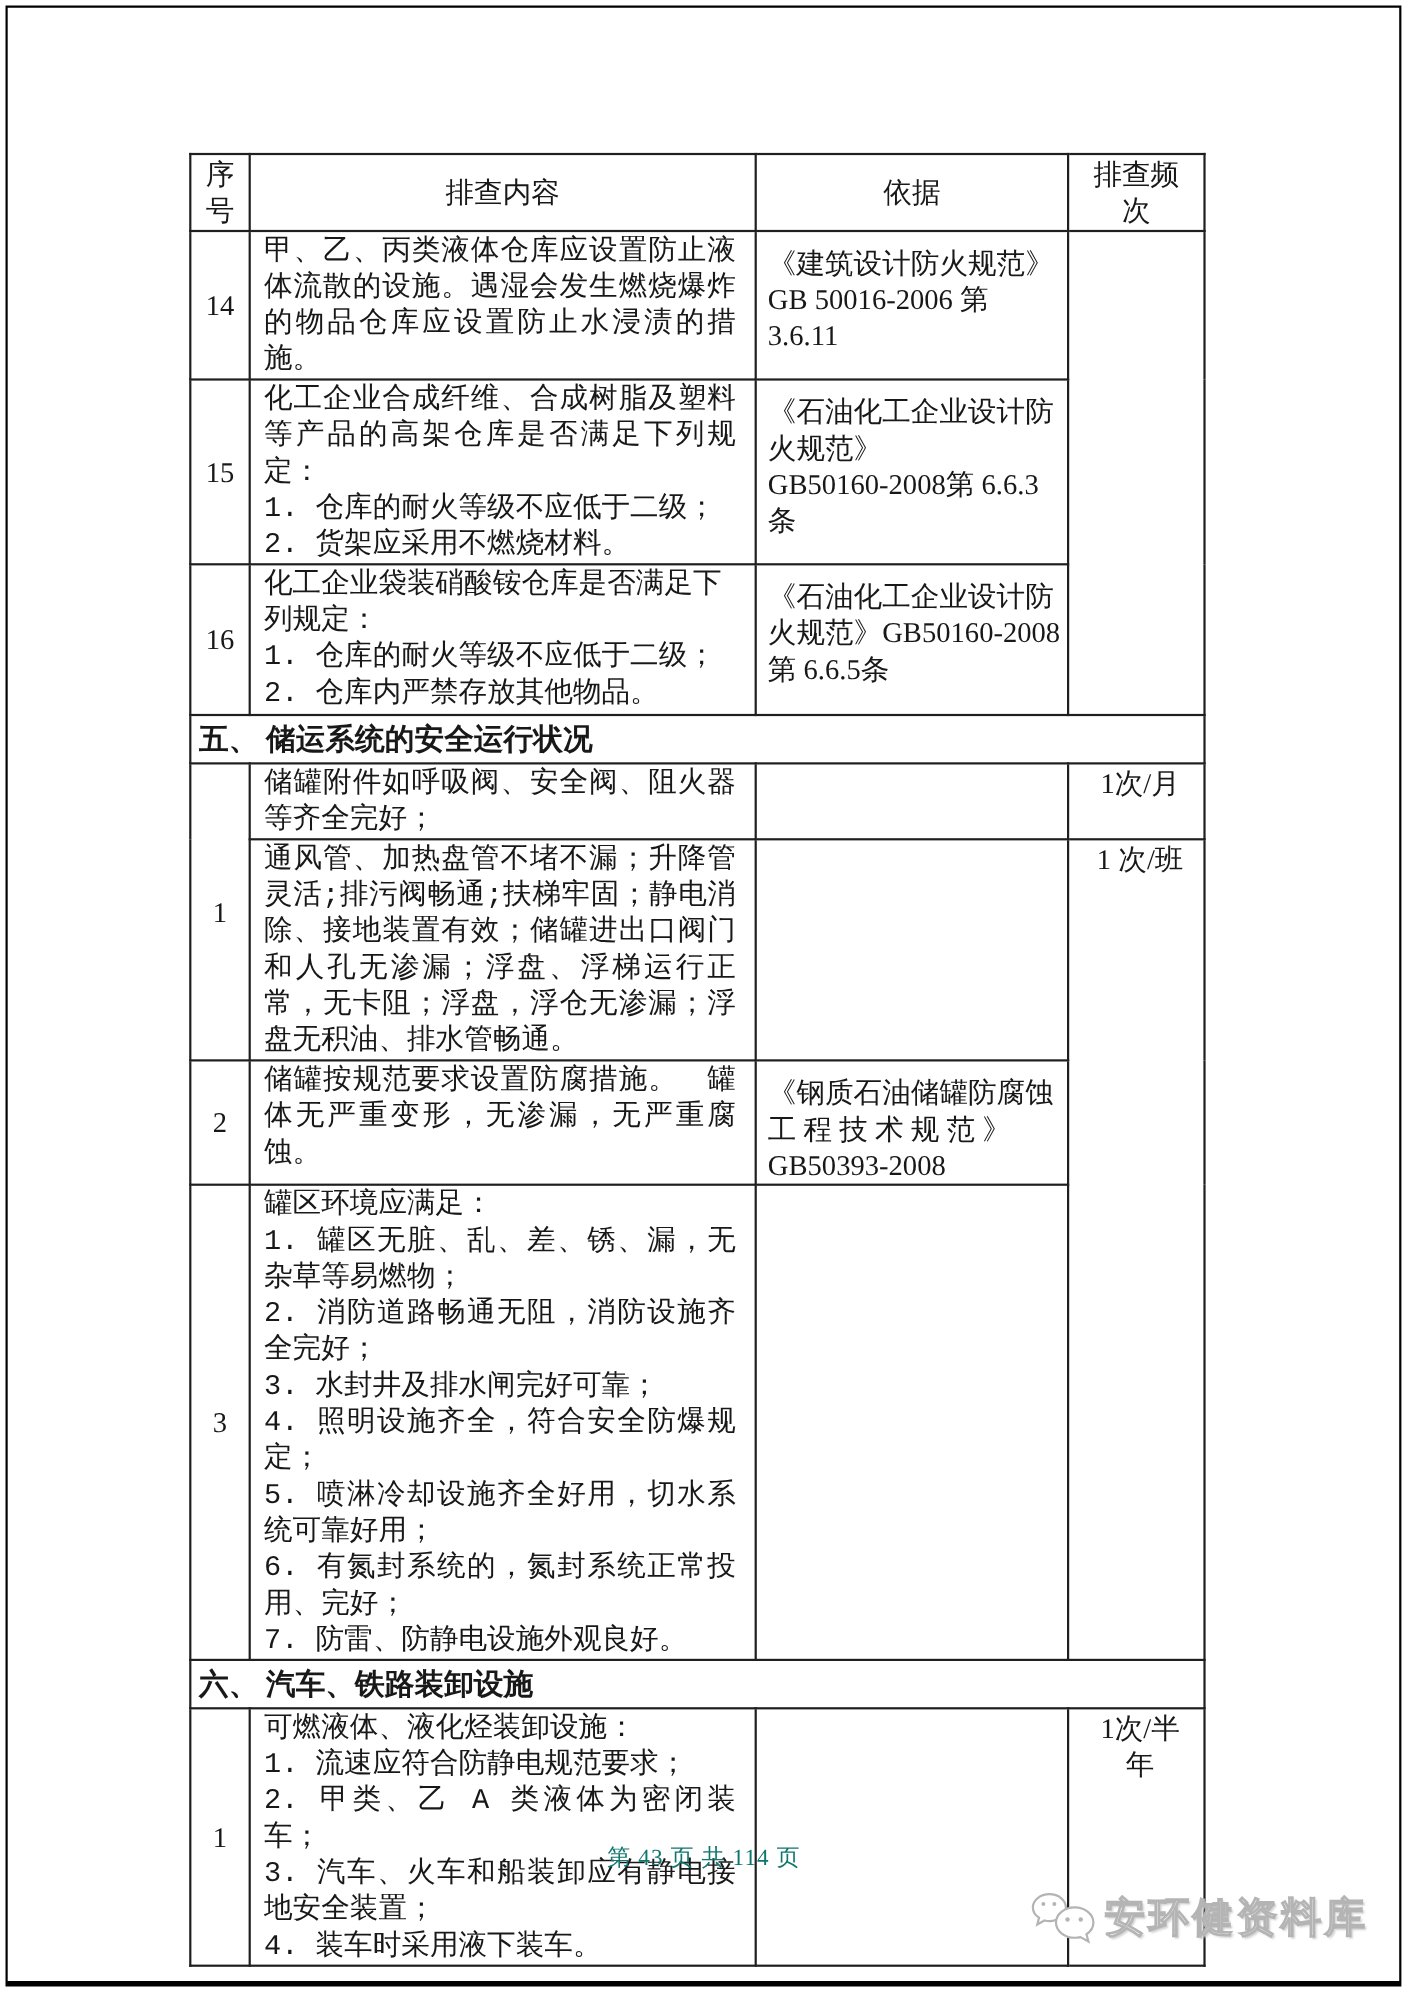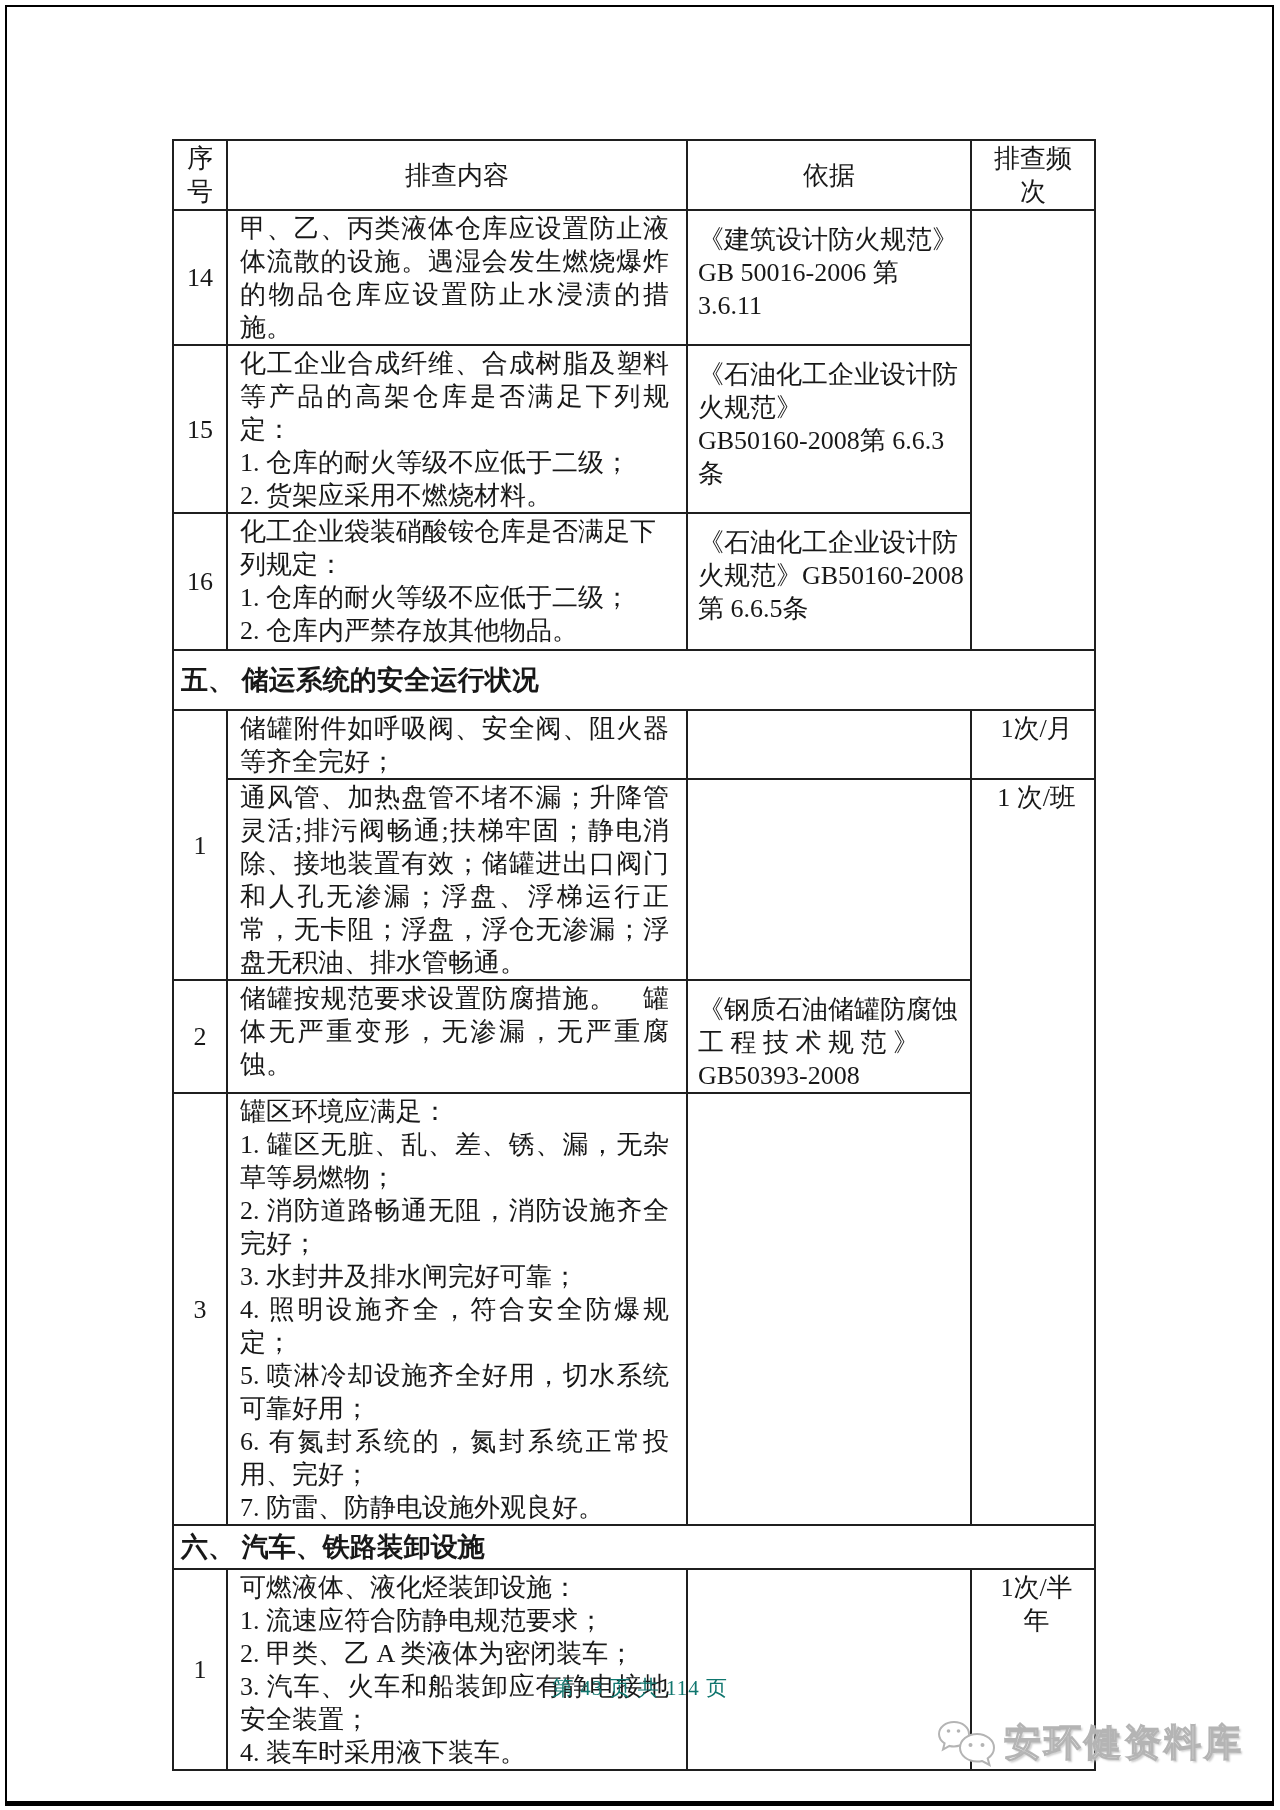--- a/index.html
+++ b/index.html
@@ -44,20 +44,21 @@
     text-align: center;
     vertical-align: middle;
     padding: 0 2px;
     font-size: 25px;
   }
   td.content {
     vertical-align: top;
     text-align: justify;
     padding: 1px 17px 0 12px;
     white-space: pre-wrap;
+    font-family: Liberation Mono, monospace;
   }
   td.basis {
     vertical-align: top;
     text-align: left;
     padding: 12px 4px 0 10px;
     white-space: pre-wrap;
   }
   td.freq {
     vertical-align: top;
     text-align: center;
@@ -131,21 +132,21 @@
 条</td>
   </tr>
   <tr style="height:137px">
     <td class="no">16</td>
     <td class="content">化工企业袋装硝酸铵仓库是否满足下
 列规定：
 1. 仓库的耐火等级不应低于二级；
 2. 仓库内严禁存放其他物品。</td>
     <td class="basis">《石油化工企业设计防火规范》GB50160-2008 第 6.6.5条</td>
   </tr>
-  <tr class="section" style="height:60px">
+  <tr class="section" style="height:44px">
     <td colspan="4">五、 储运系统的安全运行状况</td>
   </tr>
   <tr style="height:66px">
     <td class="no" rowspan="2">1</td>
     <td class="content">储罐附件如呼吸阀、安全阀、阻火器等齐全完好；</td>
     <td class="basis"></td>
     <td class="freq">1次/月</td>
   </tr>
   <tr style="height:198px">
     <td class="content">通风管、加热盘管不堵不漏；升降管灵活;排污阀畅通;扶梯牢固；静电消除、接地装置有效；储罐进出口阀门和人孔无渗漏；浮盘、浮梯运行正常，无卡阻；浮盘，浮仓无渗漏；浮盘无积油、排水管畅通。</td>

